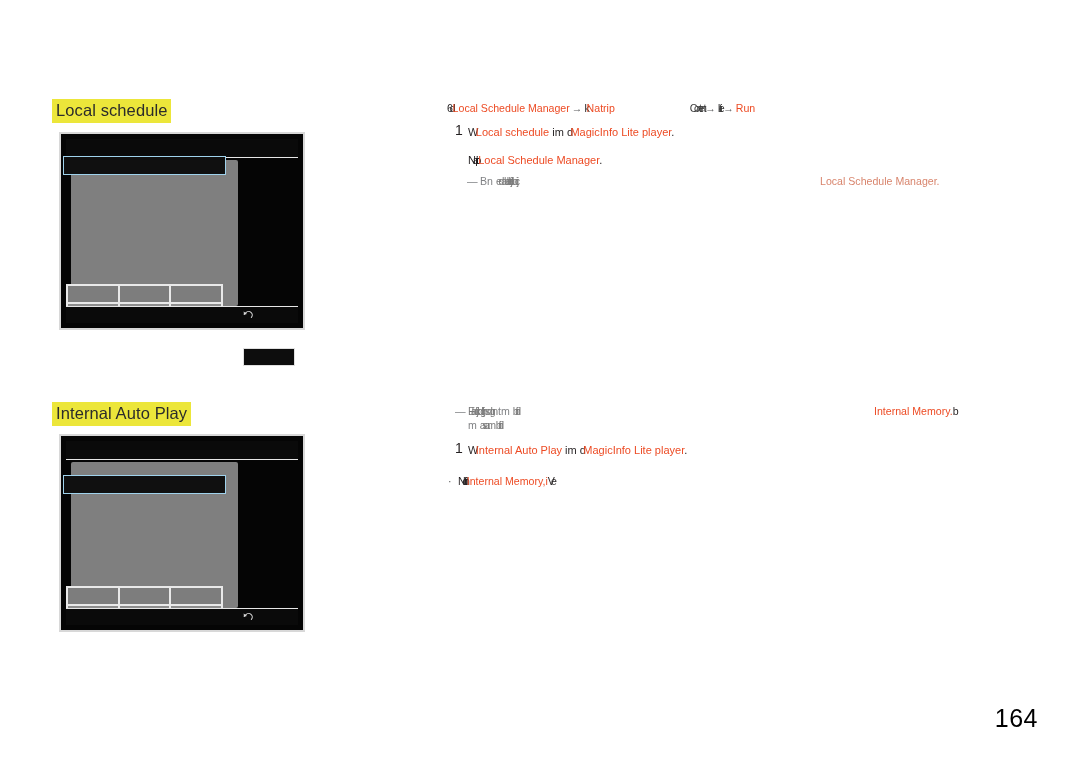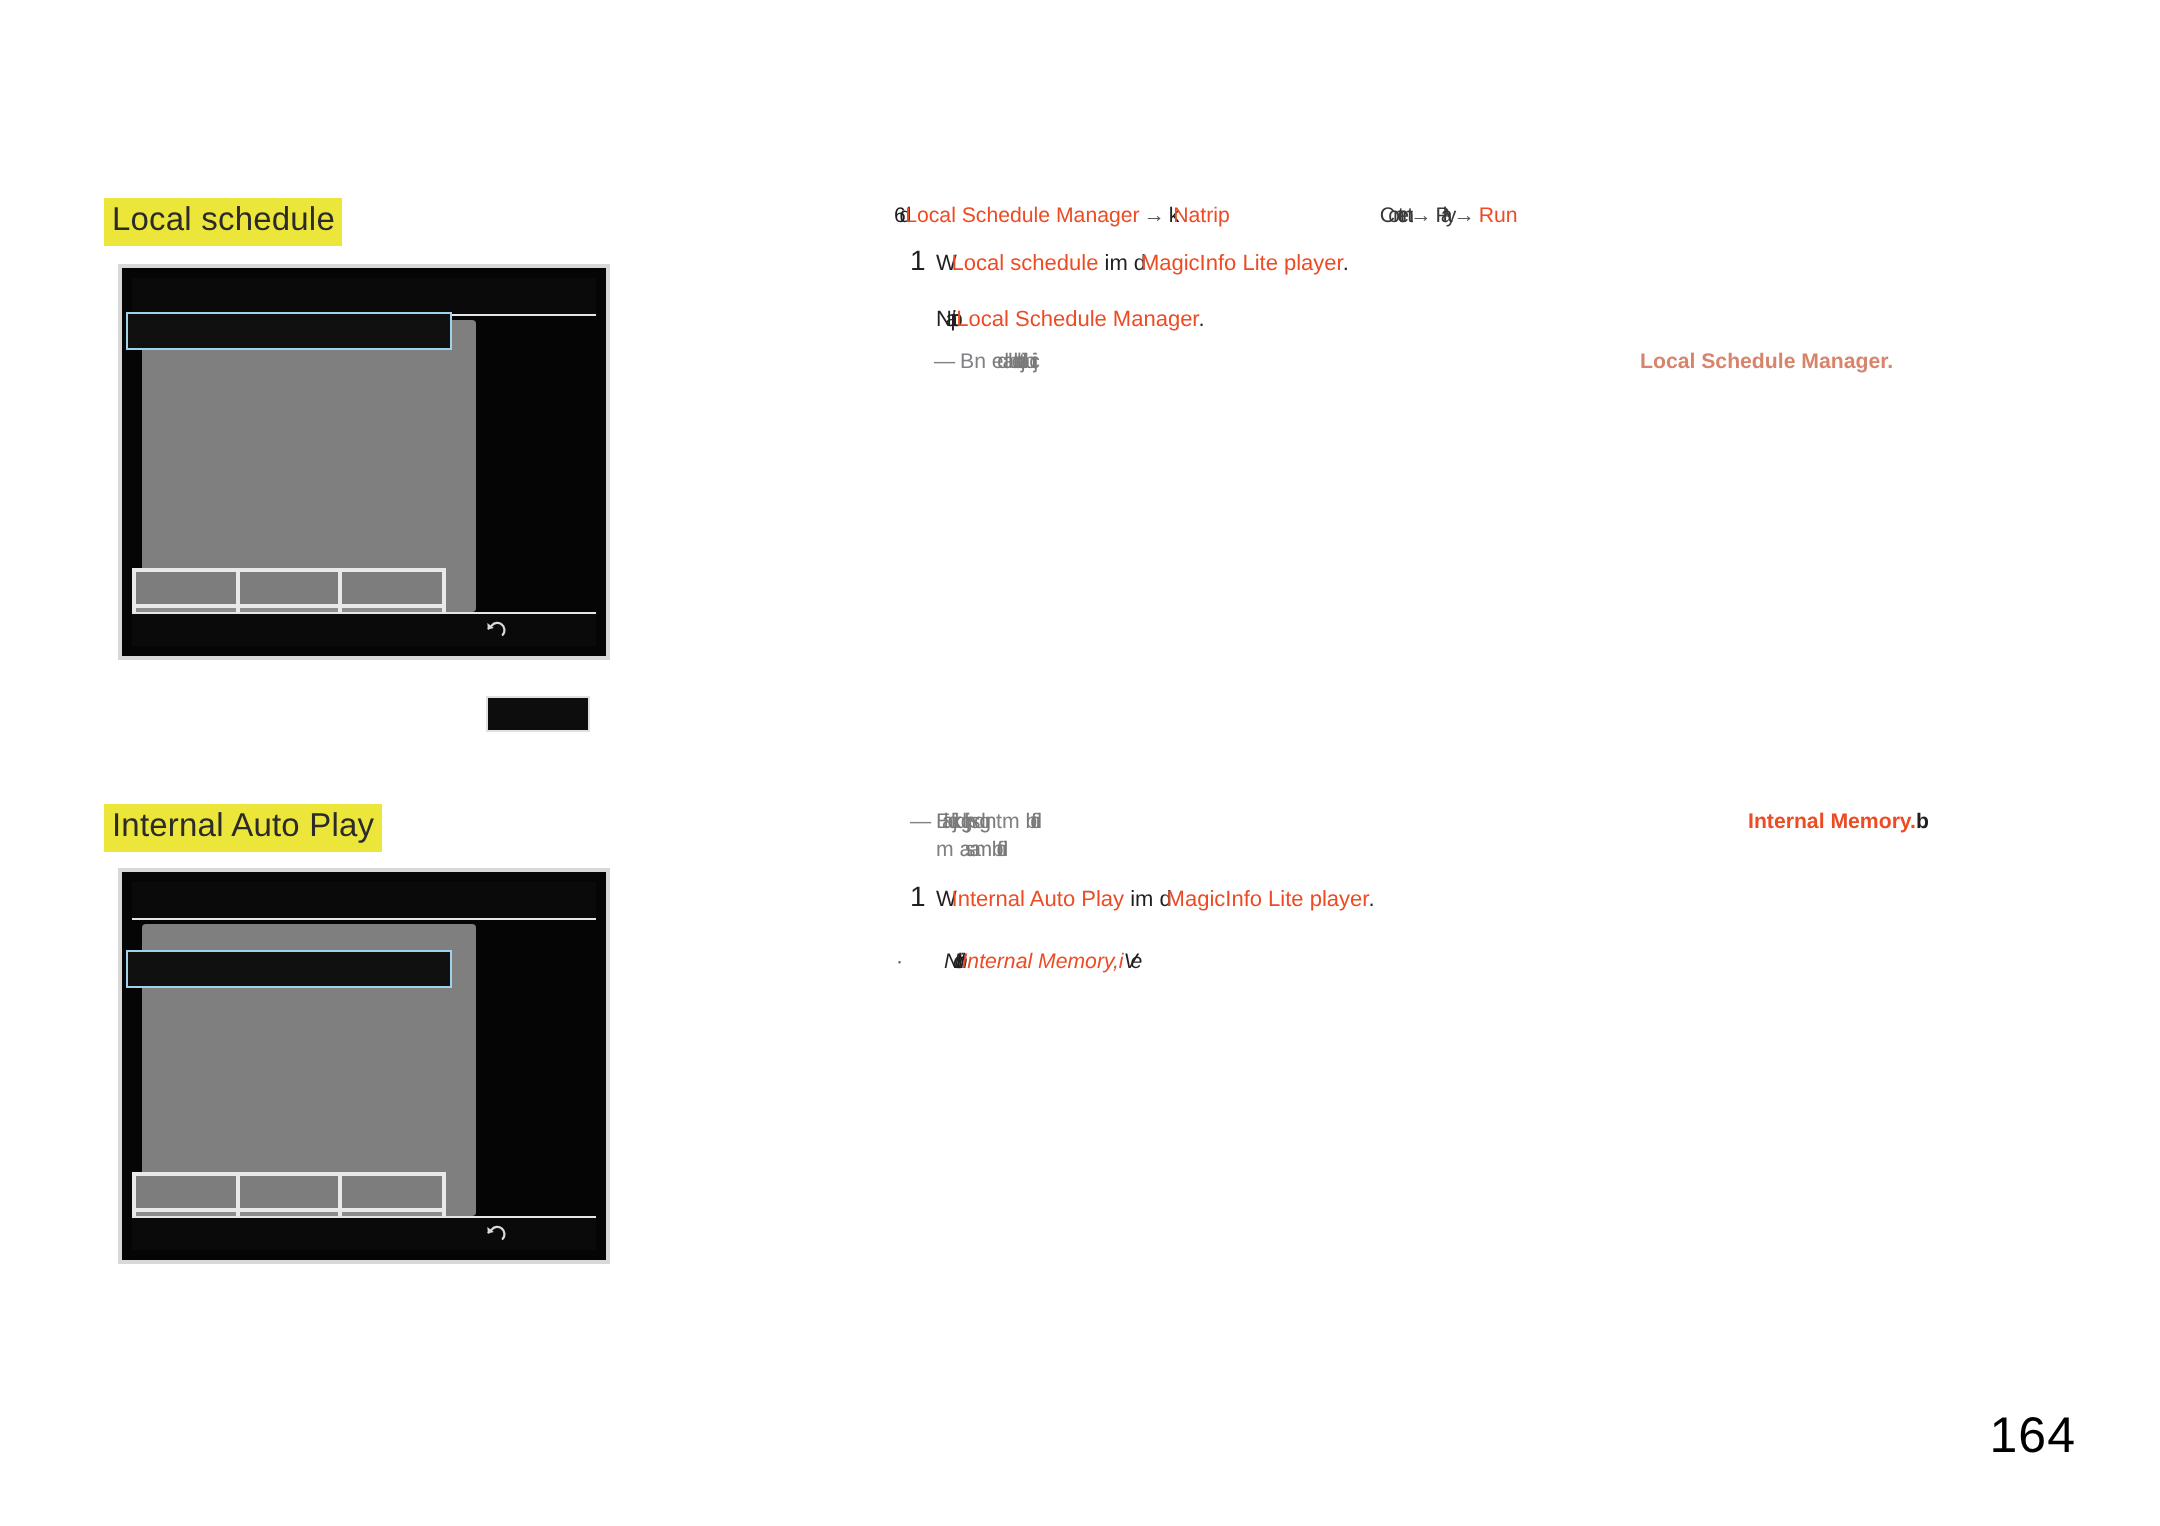--- a/index.html
+++ b/index.html
@@ -177,28 +177,27 @@
     position: absolute;
     font-size: 10.6px;
     line-height: 15px;
     white-space: nowrap;
   }
   .bullet .dot {
     position: absolute;
     left: 0;
     color: #58595b;
   }
-  .bullet .btxt { display: inline-block; margin-left: 24px; font-style: italic; }
+  .bullet .btxt { display: inline-block; margin-left: 10px; }
 
   .right-note {
     position: absolute;
     font-size: 10.6px;
     line-height: 14px;
     white-space: nowrap;
-    font-weight: bold;
   }
 
   .pagenum {
     position: absolute;
     right: 42px;
     bottom: 30px;
     font-size: 25px;
     color: #000000;
     letter-spacing: 0.5px;
   }
@@ -228,21 +227,21 @@
         <svg class="return-icon" viewBox="0 0 16 16" aria-hidden="true">
           <path d="M12.5 11.2 A4.6 4.6 0 1 0 5.2 5.0 L3.0 7.0" fill="none" stroke="#d9d9d9" stroke-width="1.5" stroke-linecap="round"></path>
           <path d="M2.2 3.4 L2.6 7.6 L6.6 6.6 Z" fill="#d9d9d9"></path>
         </svg>
       </span>
     </div>
   </div>
 
   <div class="crumb" style="top:101px;">
     <span class="ov">6d</span><span>Local Schedule Manager</span><span class="arrow">→</span><span class="ov">k</span><span>Natrip</span>
-    <span style="display:inline-block;width:72px;"></span><span class="ovgrey">Content</span><span class="arrow">→</span><span class="ovgrey">Play</span><span class="arrow">→</span><span>Run</span>
+    <span style="display:inline-block;width:72px;"></span><span class="ovgrey">Content</span><span class="arrow">→</span><span class="ovgrey">Lite</span><span class="arrow">→</span><span>Run</span>
   </div>
 
   <div class="step" style="left:455px;top:125px;">
     <span class="num">1</span>
     <span class="txt">
       <span class="ovs">W</span><span class="red">Local schedule</span>
       <span class="blk">im</span>
       <span class="ovs">d</span><span class="red">MagicInfo Lite player</span><span class="blk">.</span>
     </span>
   </div>

